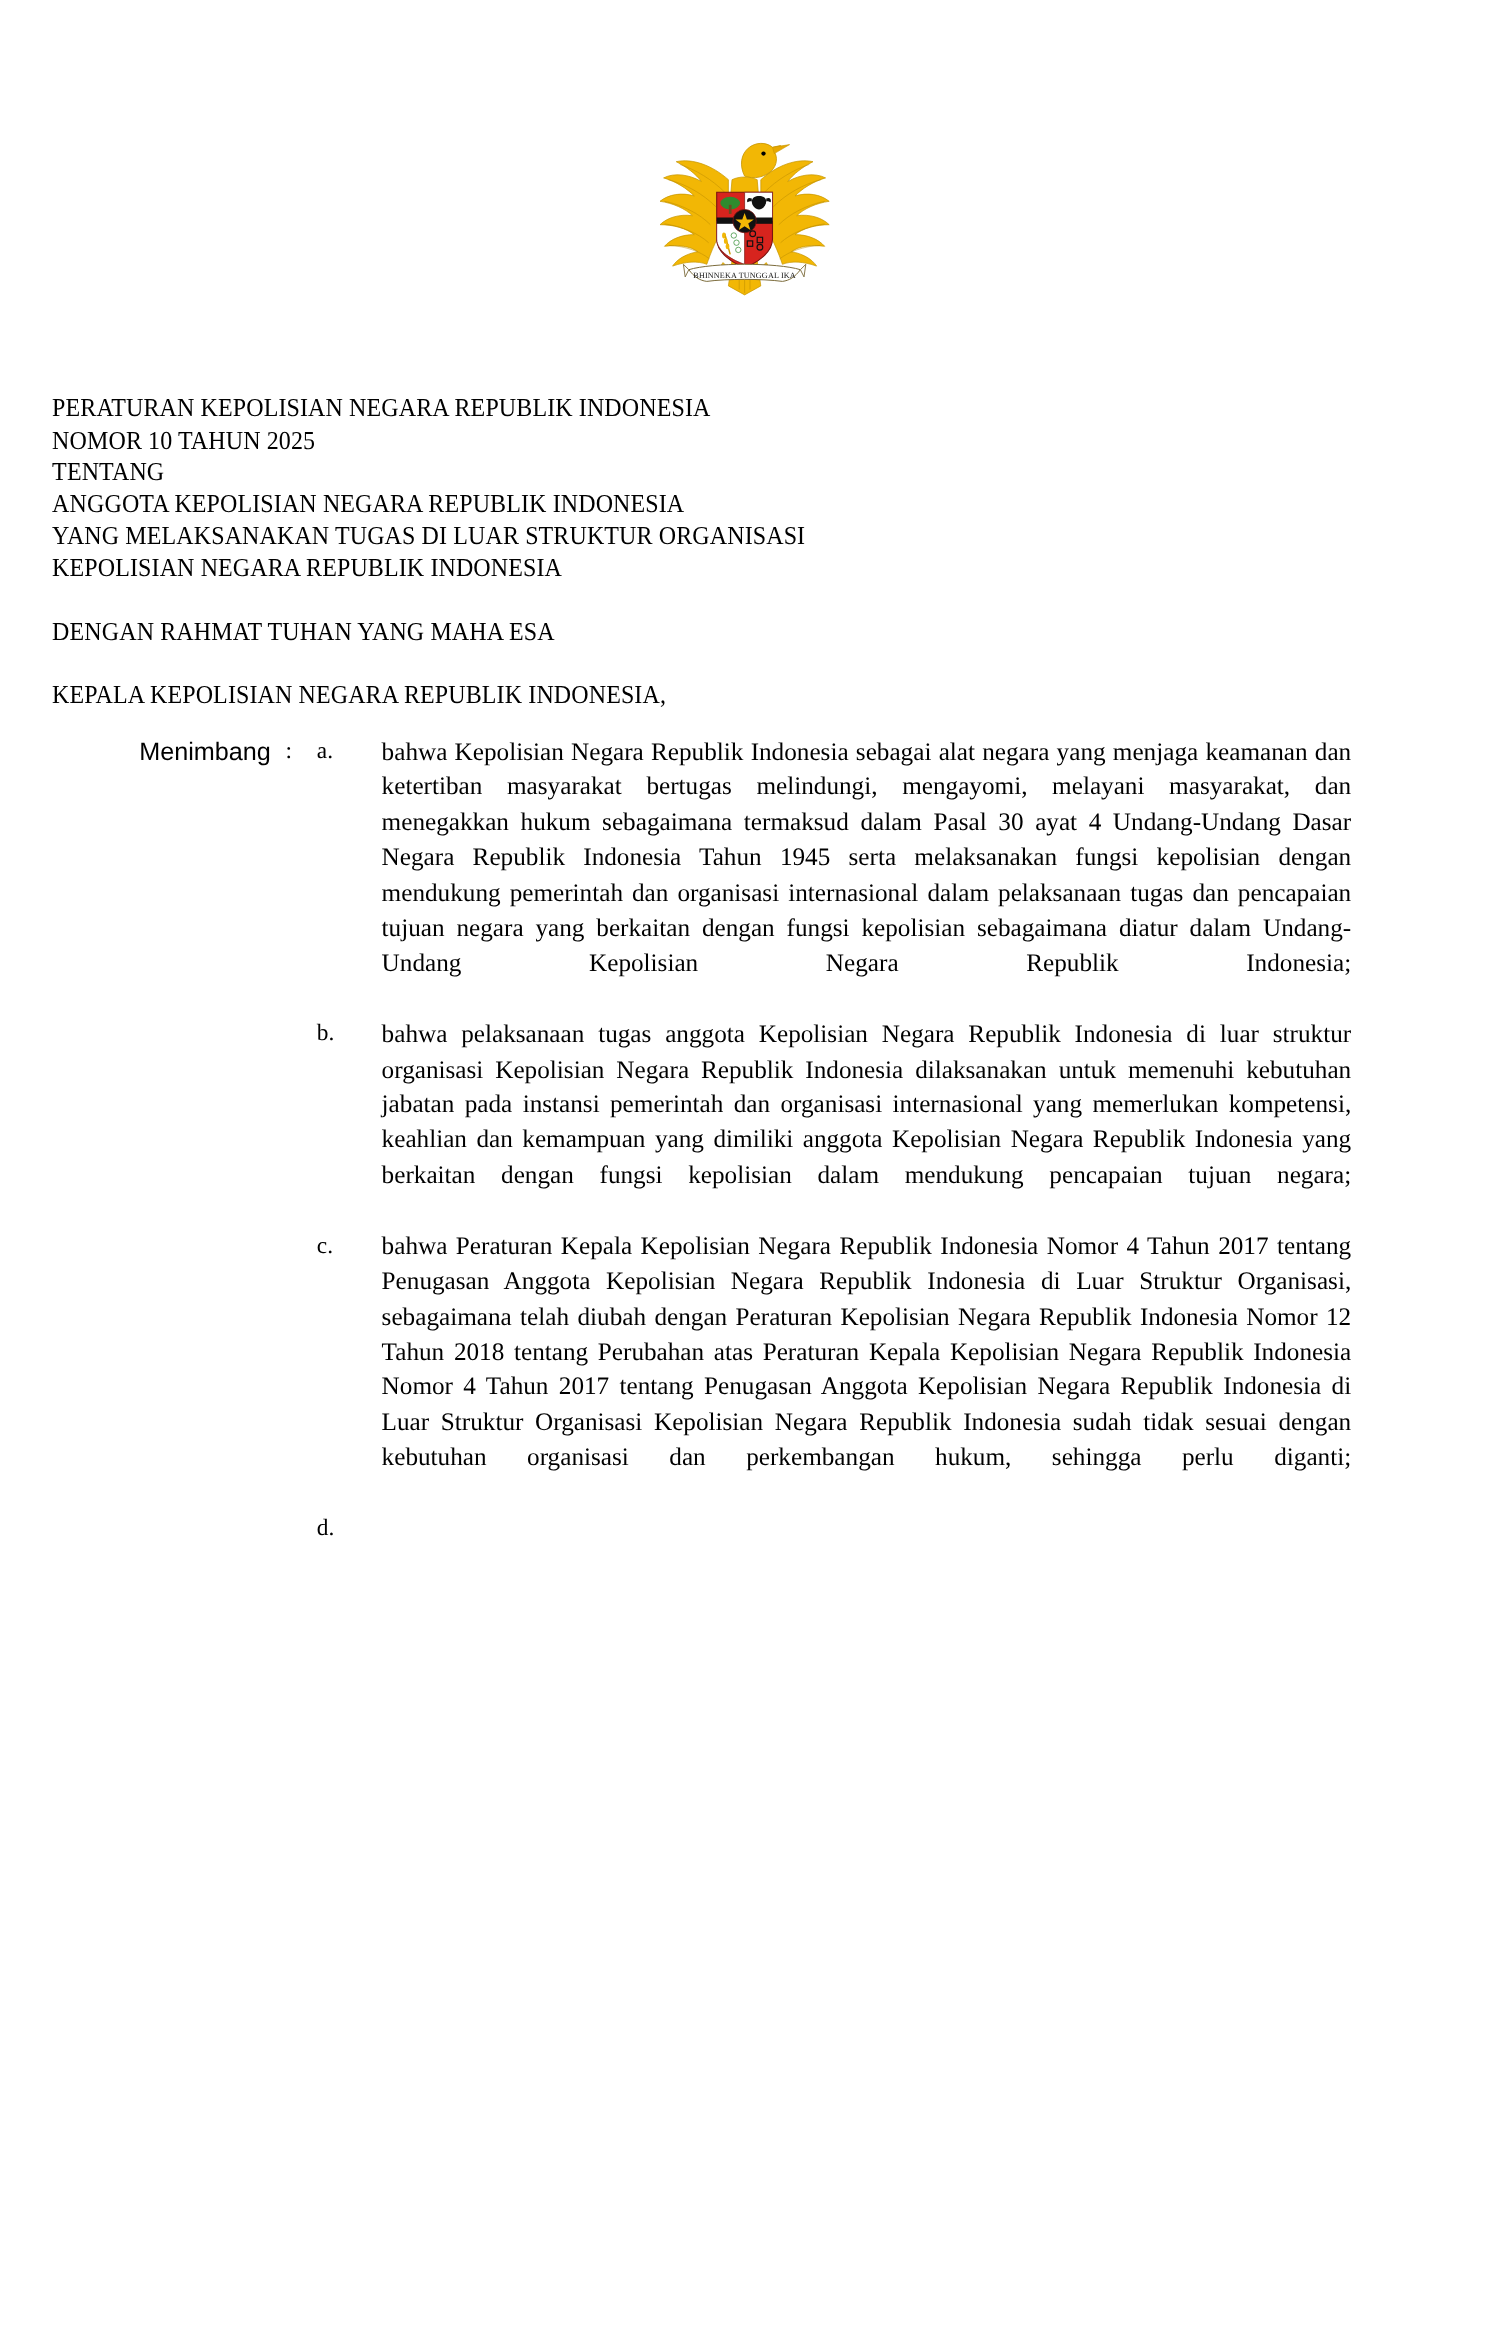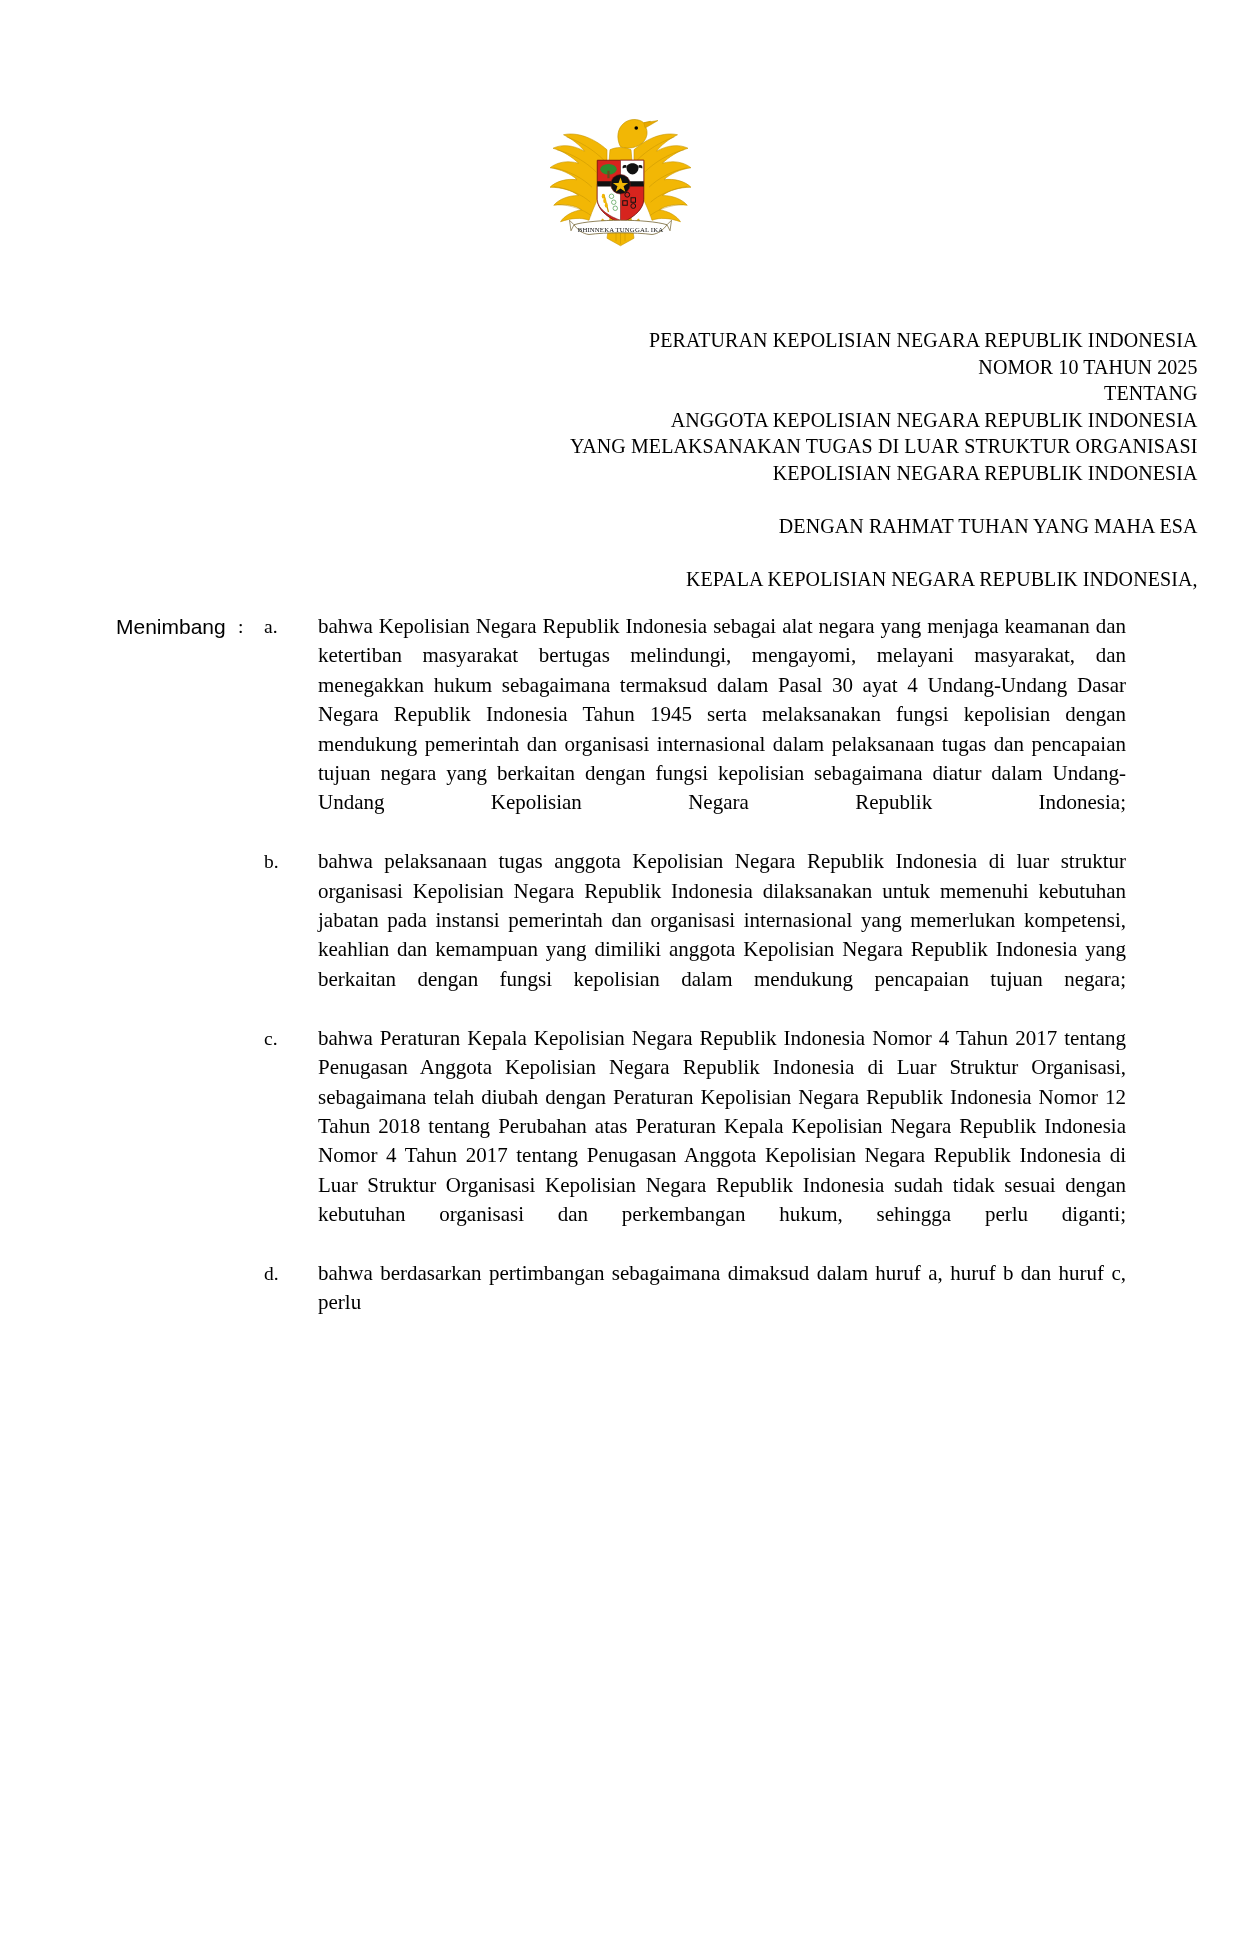--- a/index.html
+++ b/index.html
@@ -32,21 +32,21 @@
     height: 145px;
     display: block;
   }
 
   
   .title-block {
     position: absolute;
     top: 327px;
     left: 0;
     width: 100%;
-    text-align: right;
+    text-align: left;
   }
   .title-line {
     font-family: "Liberation Serif", "DejaVu Serif", serif;
     font-size: 21.5px;
     line-height: 26.5px;
     letter-spacing: 0.1px;
     white-space: nowrap;
     transform: scaleX(0.93);
     transform-origin: center;
   }
@@ -244,17 +244,16 @@
       <div class="lead-label"></div>
       <div class="lead-colon"></div>
       <div class="item-letter">c.</div>
       <div class="item-text">bahwa Peraturan Kepala Kepolisian Negara Republik Indonesia Nomor 4 Tahun 2017 tentang Penugasan Anggota Kepolisian Negara Republik Indonesia di Luar Struktur Organisasi, sebagaimana telah diubah dengan Peraturan Kepolisian Negara Republik Indonesia Nomor 12 Tahun 2018 tentang Perubahan atas Peraturan Kepala Kepolisian Negara Republik Indonesia Nomor 4 Tahun 2017 tentang Penugasan Anggota Kepolisian Negara Republik Indonesia di Luar Struktur Organisasi Kepolisian Negara Republik Indonesia sudah tidak sesuai dengan kebutuhan organisasi dan perkembangan hukum, sehingga perlu diganti;</div>
     </div>
 
     <div class="clause-row">
       <div class="lead-label"></div>
       <div class="lead-colon"></div>
       <div class="item-letter">d.</div>
-      <div class="item-text">bahwa berdasarkan pertimbangan sebagaimana dimaksud dalam huruf a, huruf b dan huruf c, perlu</div>
     </div>
 
   </div>
 </div>
 
 </body></html>

